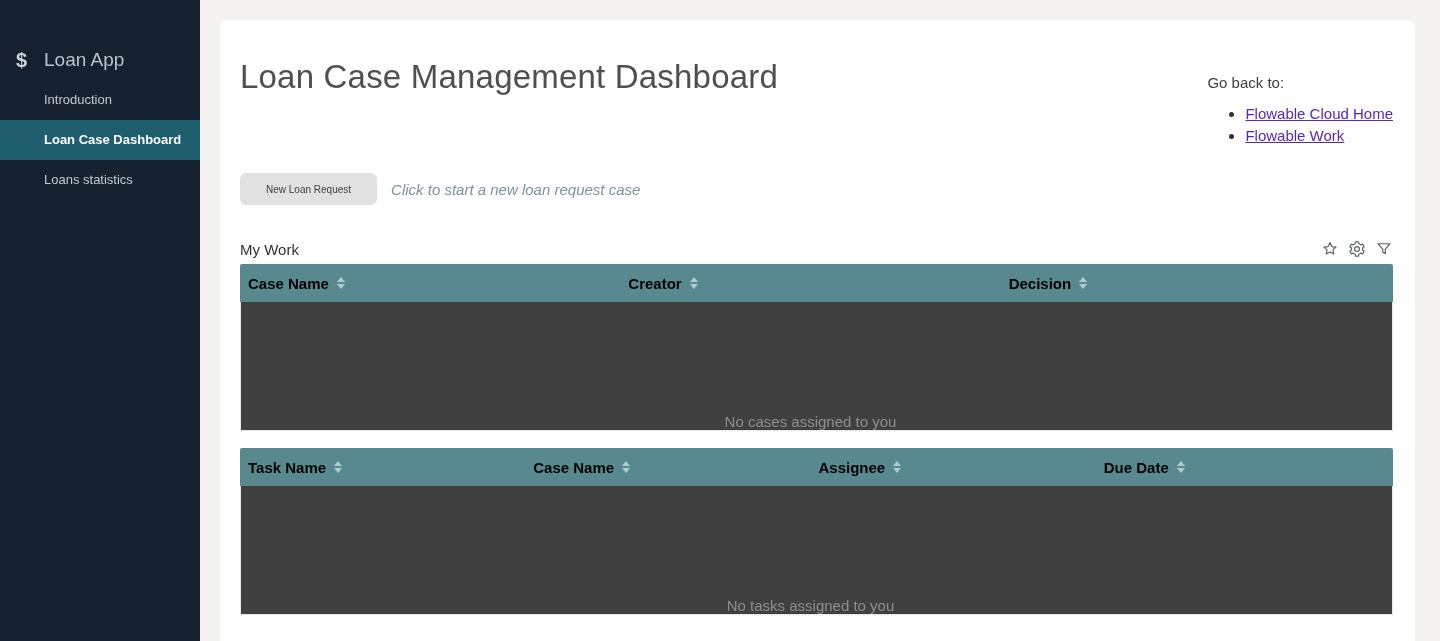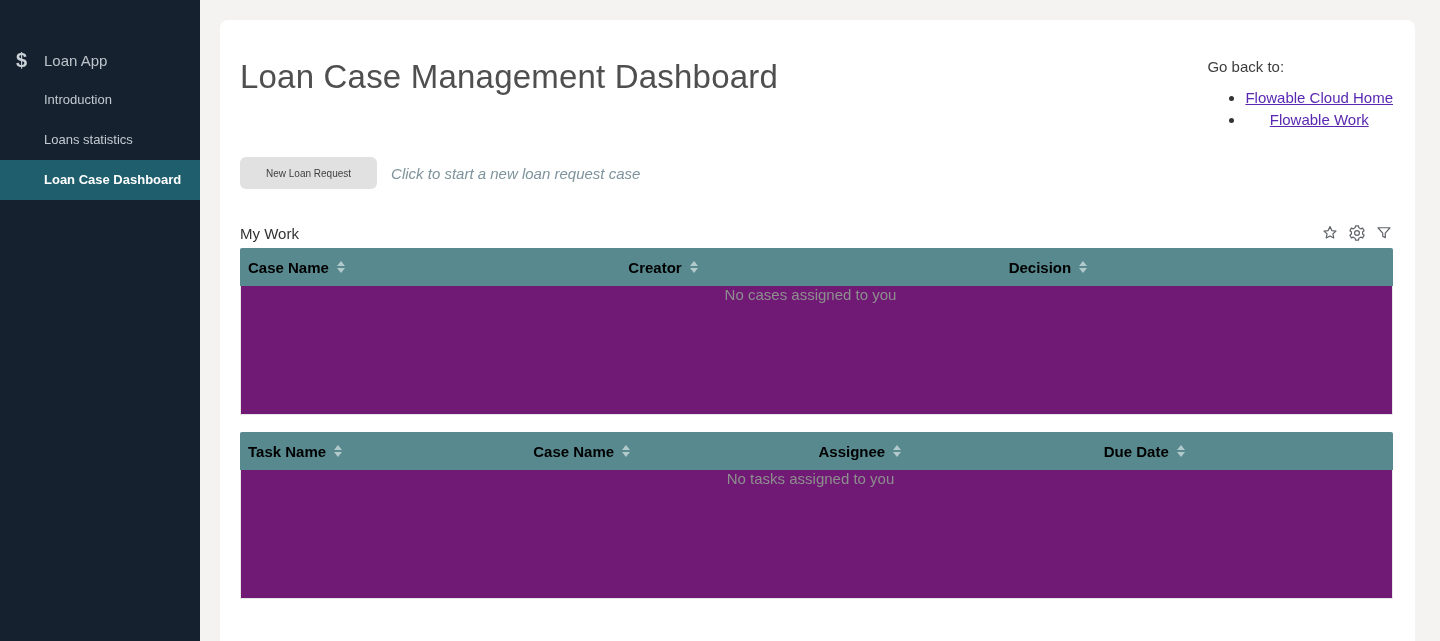--- a/index.html
+++ b/index.html
@@ -16,44 +16,44 @@
     background: #15212e; color: #c3cad1;
   }
   .side-app-row {
     height: 40px; margin-top: 40px; display: flex; align-items: center;
     padding-left: 16px; cursor: pointer;
   }
   .dollar {
     width: 28px; font-size: 20px; font-weight: 700; color: #ccd2d8;
     display: inline-block;
   }
-  .side-app-label { font-size: 15px; font-weight: 500; color: #bcc3cb; }
+  .side-app-label { font-size: 19px; font-weight: 500; color: #bcc3cb; }
   .nav-item {
     height: 40px; line-height: 40px; padding-left: 44px;
     font-size: 13px; font-weight: 500; color: #c3cad1; cursor: pointer;
     white-space: nowrap;
   }
   .nav-item.active {
     background: #1f5e6c; color: #ffffff; font-weight: 700;
   }
 
   
   .card {
     position: absolute; left: 220px; top: 20px; width: 1195px; height: 680px;
     background: #ffffff; border-radius: 8px;
     padding: 38px 22px 20px 20px; box-sizing: border-box;
   }
 
   .title-row { display: flex; justify-content: space-between; align-items: flex-start; }
   .page-title {
     margin: 0; font-size: 33px; font-weight: 400; color: #4f4f4f; letter-spacing: 0.2px;
   }
-  .goback { font-size: 15px; color: #3d3d3d; margin-top: 0; }
+  .goback { font-size: 15px; color: #3d3d3d; margin-top: 16px; }
   .goback-label { display: block; }
-  .goback ul { margin: 14px 0 0 0; padding-left: 38px; text-align: center; }
+  .goback ul { margin: 14px 0 0 0; padding-left: 38px; }
   .goback li { margin: 5px 0; color: #333; }
   .goback a { color: #5928b1; text-decoration: underline; cursor: pointer; font-size: 15px; }
 
   .action-row { margin-top: 24px; display: flex; align-items: center; }
   .btn {
     background: #e1e1e1; border: none; border-radius: 6px;
     height: 32px; padding: 0 26px; font-size: 10px; color: #3f3f3f;
     font-family: inherit; cursor: pointer;
   }
   .hint {
@@ -82,37 +82,37 @@
   .sort { display: inline-flex; flex-direction: column; margin-left: 8px; gap: 2px; }
   .sort .up {
     width: 0; height: 0; border-left: 4px solid transparent;
     border-right: 4px solid transparent; border-bottom: 5px solid rgba(255,255,255,0.55);
   }
   .sort .down {
     width: 0; height: 0; border-left: 4px solid transparent;
     border-right: 4px solid transparent; border-top: 5px solid rgba(255,255,255,0.55);
   }
   .tbody {
-    height: 128px; background: #701a75; display: flex; align-items: flex-start;
+    height: 128px; background: #404040; display: flex; align-items: flex-end;
     justify-content: center; padding-right: 12px; position: relative;
   }
   .empty-msg { color: #8e8e8e; font-size: 15px; }
 </style>
 </head>
 <body>
 
 <aside class="sidebar">
   <div class="side-app-row">
     <span class="dollar">$</span>
     <span class="side-app-label">Loan App</span>
   </div>
   <nav>
     <div class="nav-item">Introduction</div>
+    <div class="nav-item active">Loan Case Dashboard</div>
     <div class="nav-item">Loans statistics</div>
-    <div class="nav-item active">Loan Case Dashboard</div>
   </nav>
 </aside>
 
 <main class="card">
 
   <div class="title-row">
     <h1 class="page-title">Loan Case Management Dashboard</h1>
     <div class="goback">
       <span class="goback-label">Go back to:</span>
       <ul>

